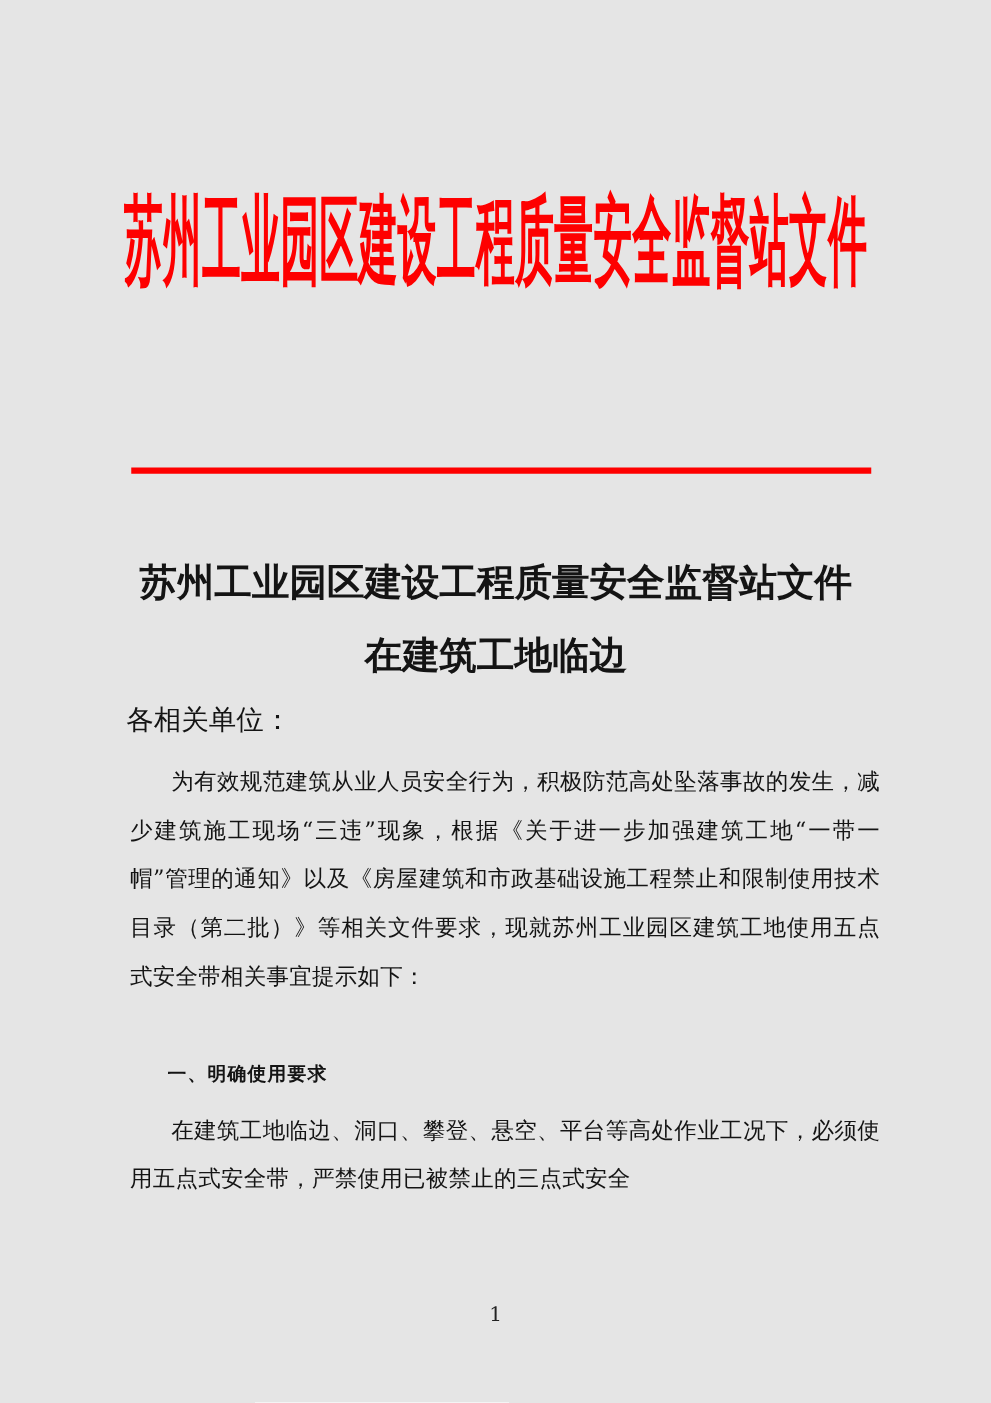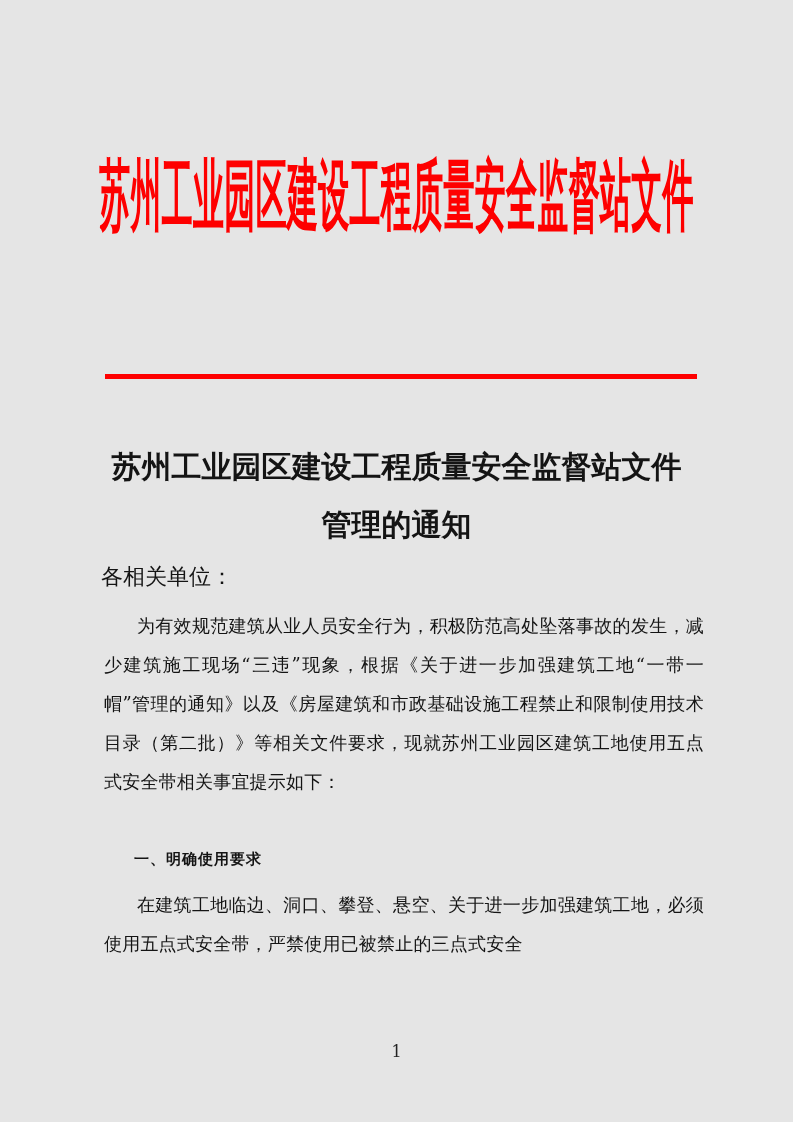--- a/index.html
+++ b/index.html
@@ -108,26 +108,26 @@
 <body>
 
 <div class="page">
 
   <div class="letterhead-title">苏州工业园区建设工程质量安全监督站文件</div>
 
   <div class="red-divider"></div>
 
   <div class="doc-title">
     <div>苏州工业园区建设工程质量安全监督站文件</div>
-    <div>管理的通知</div>
+    <div>在建筑工地临边</div>
   </div>
 
   <div class="salutation">各相关单位：</div>
 
   <div class="body-paragraph para-intro">为有效规范建筑从业人员安全行为，积极防范高处坠落事故的发生，减少建筑施工现场“三违”现象，根据《关于进一步加强建筑工地“一带一帽”管理的通知》以及《房屋建筑和市政基础设施工程禁止和限制使用技术目录（第二批）》等相关文件要求，现就苏州工业园区建筑工地使用五点式安全带相关事宜提示如下：</div>
 
   <div class="section-heading">一、明确使用要求</div>
 
-  <div class="body-paragraph para-section1">在建筑工地临边、洞口、攀登、悬空、关于进一步加强建筑工地，必须使用五点式安全带，严禁使用已被禁止的三点式安全</div>
+  <div class="body-paragraph para-section1">在建筑工地临边、洞口、攀登、悬空、平台等高处作业工况下，必须使用五点式安全带，严禁使用已被禁止的三点式安全</div>
 
   <div class="page-number">1</div>
 
 </div>
 
 </body></html>

